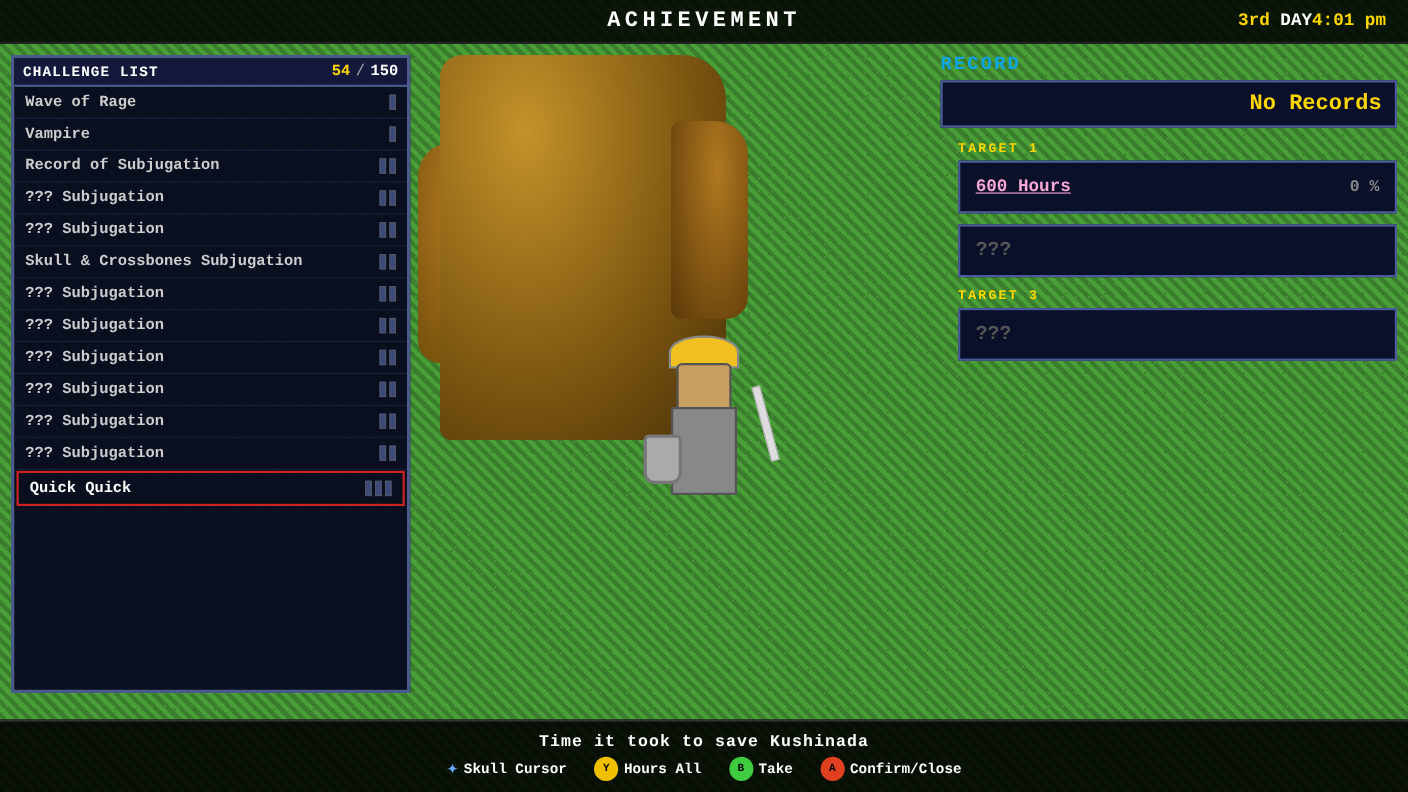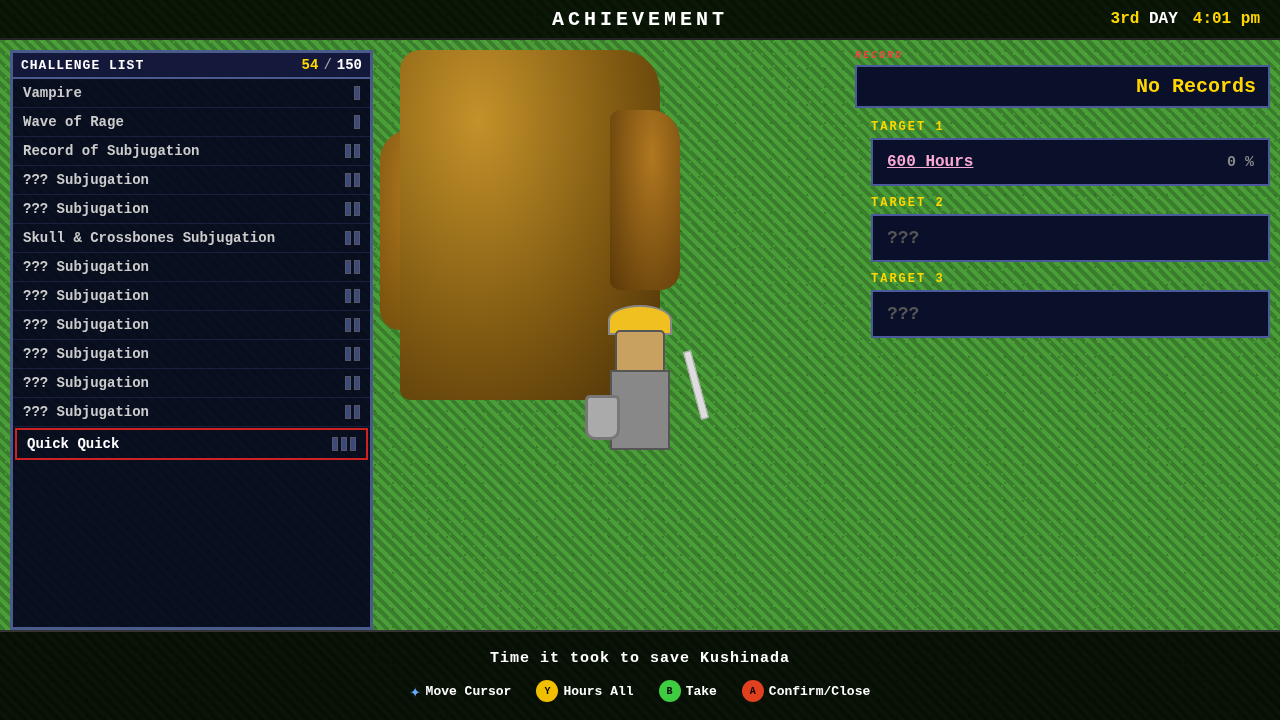--- a/index.html
+++ b/index.html
@@ -157,21 +157,20 @@
       font-weight: bold;
       letter-spacing: 4px;
       text-transform: uppercase;
     }
 
     .day-time {
       position: absolute;
       right: 20px;
       display: flex;
       align-items: center;
-      gap: 15px;
     }
 
     .day-label {
       color: #fff;
       font-size: 16px;
       font-weight: bold;
     }
 
     .day-label span.ord {
       color: #ffd700;
@@ -181,21 +180,21 @@
       color: #ffd700;
       font-size: 16px;
       font-weight: bold;
     }
 
     
     #bottom-bar {
       position: absolute;
       bottom: 0; left: 0;
       width: 1280px;
-      height: 90px;
+      height: 66px;
       background: rgba(0,0,0,0.88);
       border-top: 2px solid #333;
       display: flex;
       flex-direction: column;
       align-items: center;
       justify-content: space-evenly;
       padding: 5px 0;
     }
 
     .bottom-desc {
@@ -337,27 +336,26 @@
 
     
     #record-panel {
       position: absolute;
       top: 50px;
       right: 10px;
       width: 415px;
     }
 
     .record-header {
-      color: #ef4444;
-      font-size: 10px;
+      color: #0ea5e9;
+      font-size: 17px;
       font-weight: bold;
       letter-spacing: 2px;
       margin-bottom: 4px;
       text-transform: uppercase;
-      font-style: italic;
     }
 
     .record-box {
       background: #0a0f2a;
       border: 2px solid #4a5a9a;
       padding: 8px 12px;
       margin-bottom: 12px;
       min-height: 42px;
       display: flex;
       align-items: flex-start;
@@ -480,27 +478,27 @@
   <div class="panel-header">
     <span class="panel-header-title">CHALLENGE LIST</span>
     <div class="panel-header-count">
       <span class="count-current">54</span>
       <span class="count-sep">/</span>
       <span class="count-total">150</span>
     </div>
   </div>
   <ul class="challenge-list" id="challenge-list-ul">
   <li class="challenge-item">
+        <span class="item-name">Wave of Rage</span>
+        <div class="item-bars">
+          <div class="bar-segment"></div>
+        </div>
+      </li>
+      <li class="challenge-item">
         <span class="item-name">Vampire</span>
-        <div class="item-bars">
-          <div class="bar-segment"></div>
-        </div>
-      </li>
-      <li class="challenge-item">
-        <span class="item-name">Wave of Rage</span>
         <div class="item-bars">
           <div class="bar-segment"></div>
         </div>
       </li>
       <li class="challenge-item">
         <span class="item-name">Record of Subjugation</span>
         <div class="item-bars">
           <div class="bar-segment"></div>
           <div class="bar-segment"></div>
         </div>
@@ -586,40 +584,39 @@
   </div>
   <div id="targets-container">
       <div class="target-section">
         <div class="target-header">TARGET 1</div>
         <div class="target-box">
           <span class="target-value active">600 Hours</span>
           <span class="target-percent">0 %</span>
         </div>
       </div>
       <div class="target-section">
-        <div class="target-header">TARGET 2</div>
         <div class="target-box">
           <span class="target-unknown">???</span>
         </div>
       </div>
       <div class="target-section">
         <div class="target-header">TARGET 3</div>
         <div class="target-box">
           <span class="target-unknown">???</span>
         </div>
       </div>
     </div>
 </div>
 
 <div id="bottom-bar">
   <span class="bottom-desc">Time it took to save Kushinada</span>
   <div class="bottom-controls" id="controls-container">
       <div class="ctrl-item">
         <span class="ctrl-dpad">✦</span>
-        <span class="ctrl-label">Move Cursor</span>
+        <span class="ctrl-label">Skull Cursor</span>
       </div>
       <div class="ctrl-item">
         <div class="ctrl-icon" style="background: rgb(240, 192, 0);">Y</div>
         <span class="ctrl-label">Hours All</span>
       </div>
       <div class="ctrl-item">
         <div class="ctrl-icon" style="background: rgb(64, 204, 64);">B</div>
         <span class="ctrl-label">Take</span>
       </div>
       <div class="ctrl-item">

